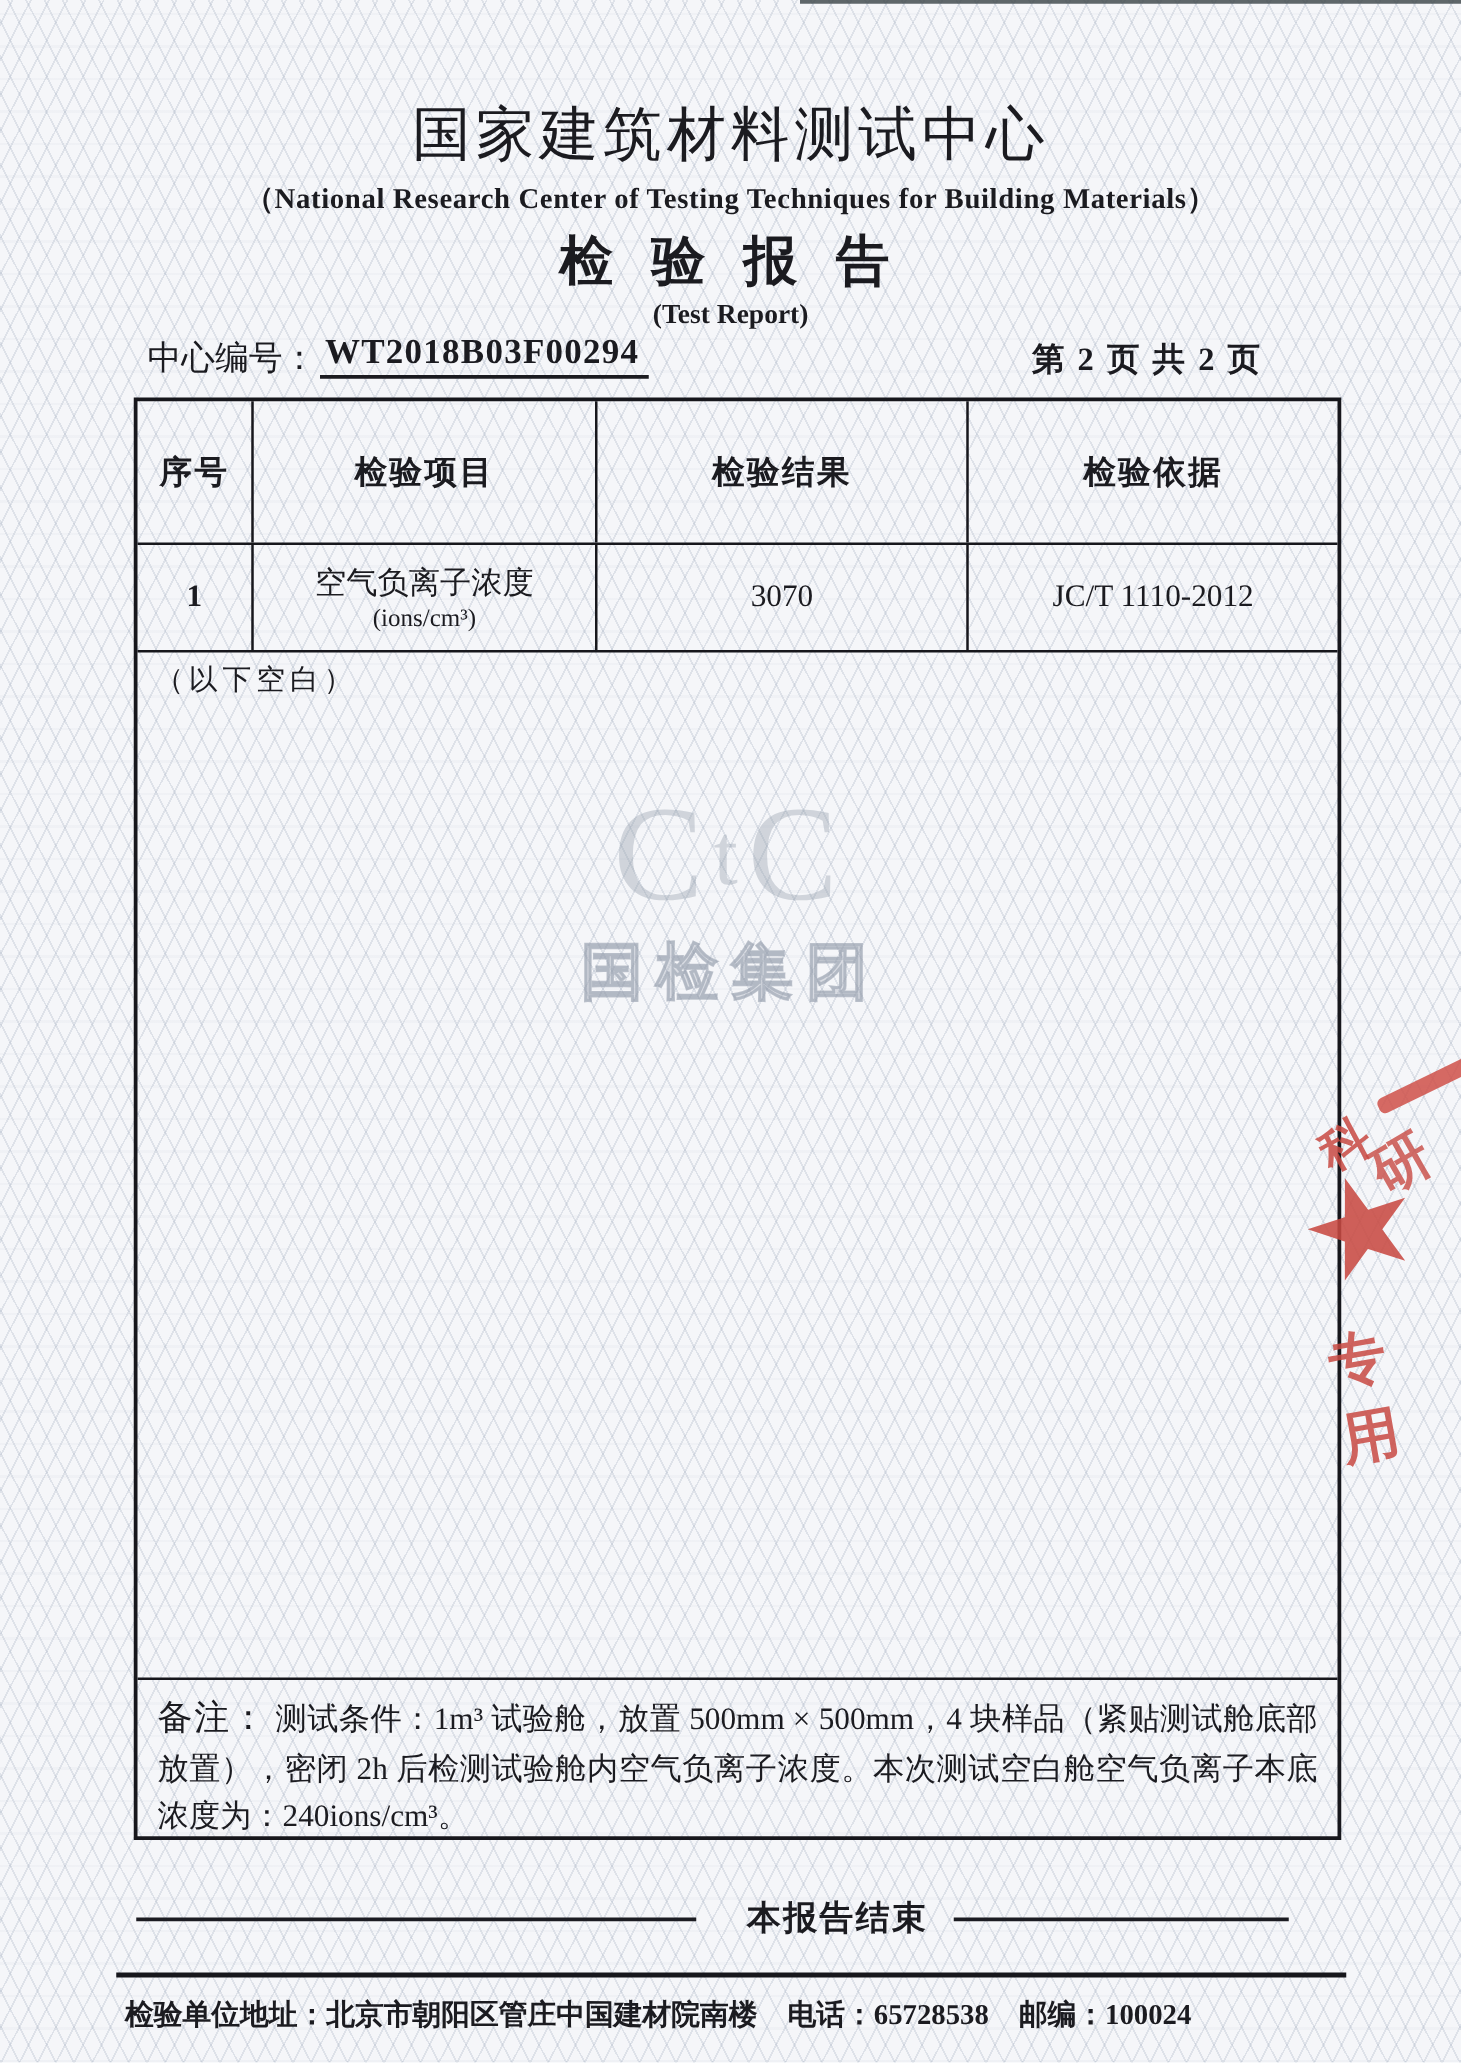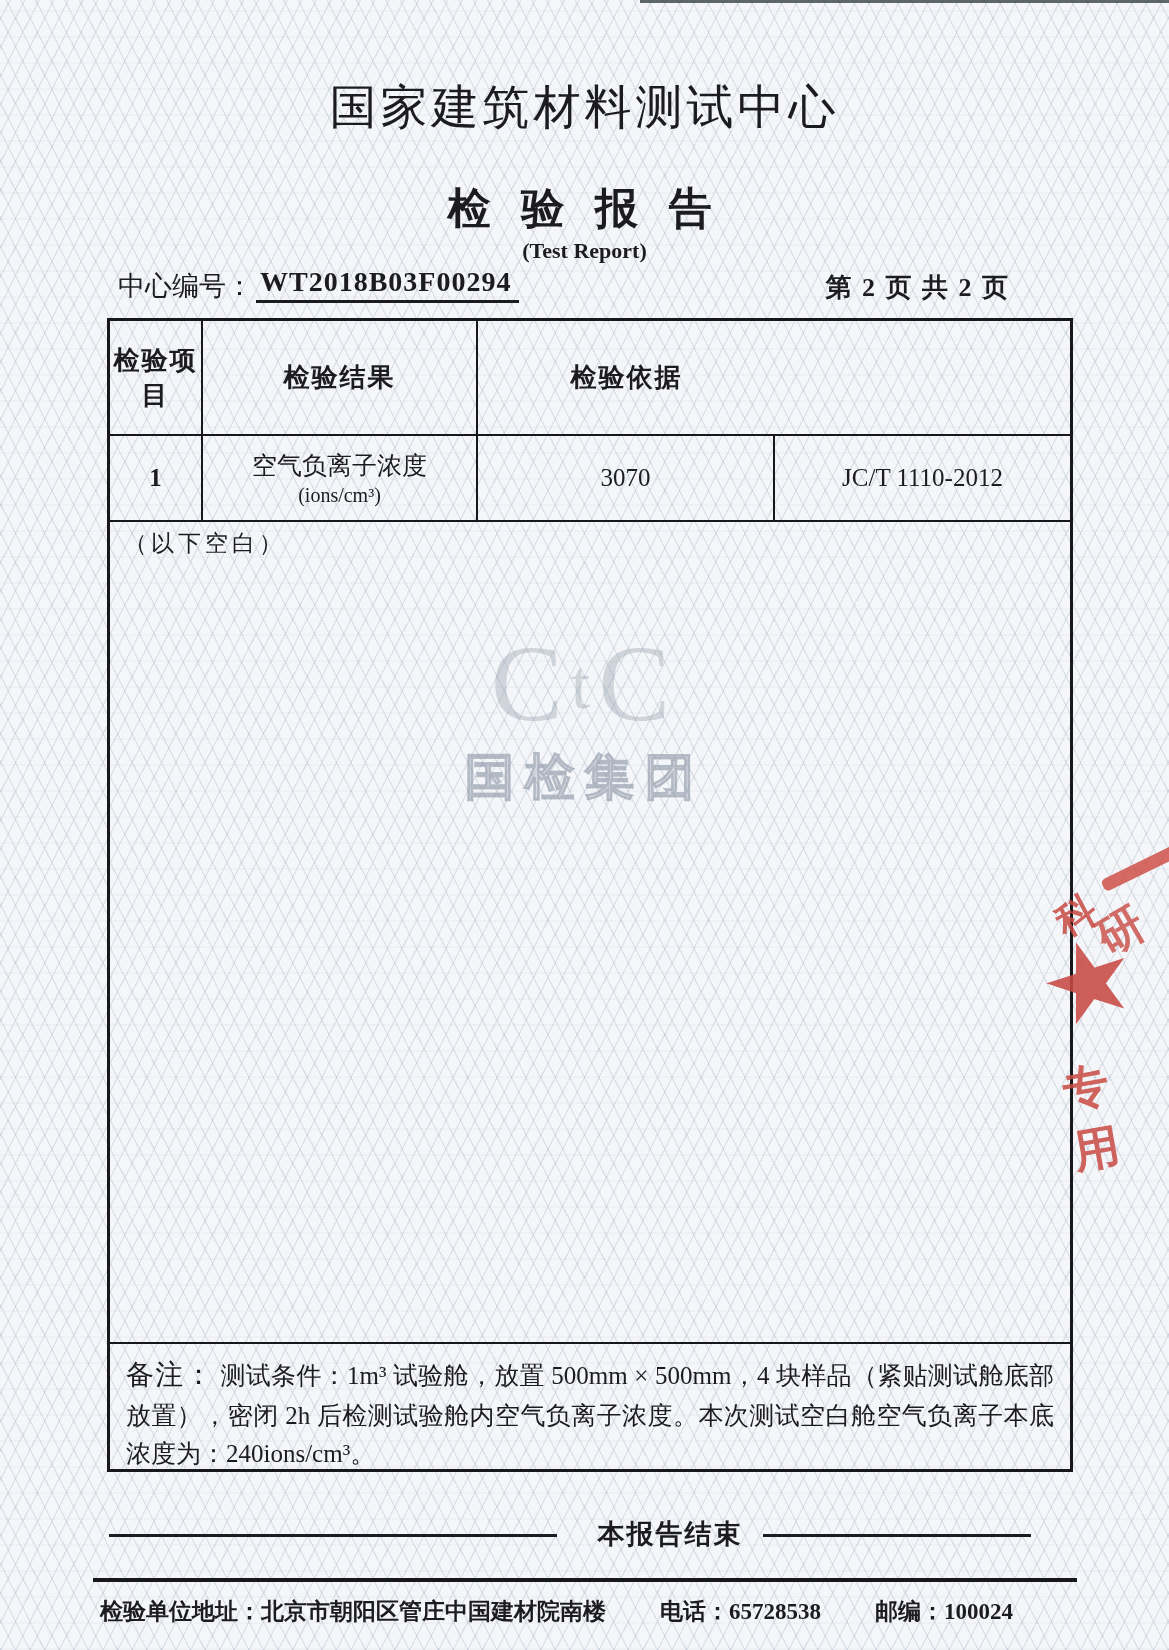--- a/index.html
+++ b/index.html
@@ -74,46 +74,48 @@
 
   
   .end-note{position:absolute;left:107px;top:1516px;width:966px;height:40px;}
   .end-note .ln{position:absolute;top:18px;height:3px;background:#1c1c22;}
   .end-note .ln-left{left:2px;width:448px;}
   .end-note .ln-right{left:656px;width:268px;}
   .end-note .txt{position:absolute;left:470px;top:0;width:186px;text-align:center;
     font-size:27px;font-weight:bold;letter-spacing:2px;}
 
   .footer-divider{position:absolute;left:93px;top:1578px;width:984px;height:4px;background:#17171c;}
-  .footer-row{position:absolute;left:100px;top:1596px;width:980px;display:flex;gap:54px;
+  .footer-row{position:absolute;left:100px;top:1596px;width:980px;display:flex;gap:24px;
     font-size:23px;font-weight:bold;white-space:nowrap;}
 </style>
 </head>
 <body>
 
 <div class="page">
   <div class="scan-edge"></div>
 
   <div class="org-cn">国家建筑材料测试中心</div>
+  <div class="org-en">（National Research Center of Testing Techniques for Building Materials）</div>
   <div class="title-cn">检 验 报 告</div>
   <div class="title-en">(Test Report)</div>
 
   <div class="no-row">
     <span class="no-label">中心编号：</span>
     <span class="no-value">WT2018B03F00294</span>
     <span class="page-info">第 2 页  共 2 页</span>
   </div>
 
   <div class="watermark">
     <div class="wm-logo"><span>C</span><span class="tick">t</span><span>C</span></div>
     <div class="wm-name">国检集团</div>
   </div>
 
   <div class="report-table">
     <div class="t-row row-head">
+      <div class="cell">序号</div>
       <div class="cell">检验项目</div>
       <div class="cell">检验结果</div>
       <div class="cell">检验依据</div>
     </div>
     <div class="t-row row-data">
       <div class="cell">
           <b>1</b>
         </div>
       <div class="cell">
         <span>空气负离子浓度</span>

